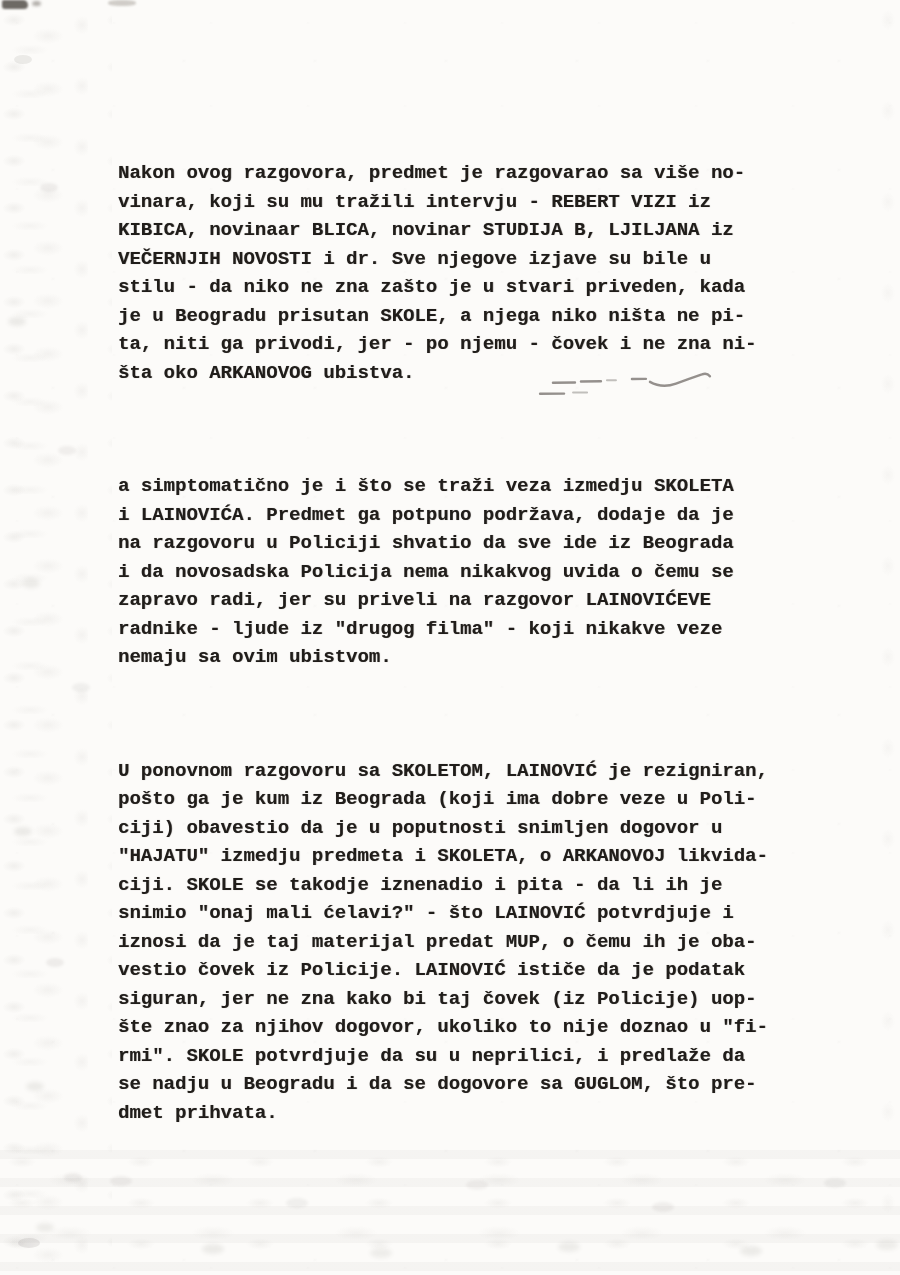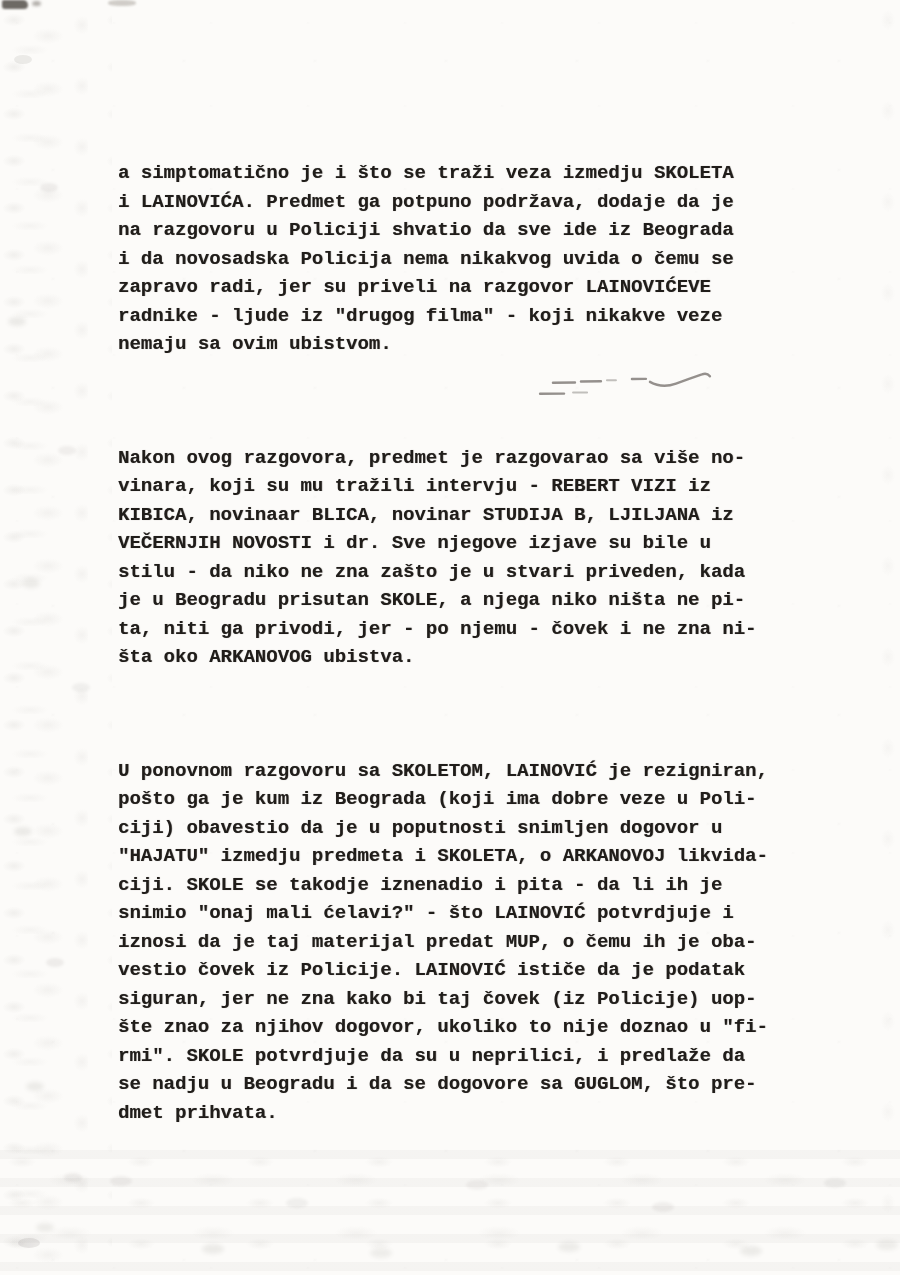--- a/index.html
+++ b/index.html
@@ -199,35 +199,35 @@
 
   <div class="noise-left"></div>
   <div class="noise-left-blobs"></div>
   <div class="noise-bottom"></div>
   <div class="noise-bottom-blobs"></div>
   <div class="noise-right"></div>
   <div class="smudge-top-left"></div>
   <div class="smudge-top-mid"></div>
 
   <div class="typed-text">
-    <p>a simptomatično je i što se traži veza izmedju SKOLETA
-i LAINOVIĆA. Predmet ga potpuno podržava, dodaje da je
-na razgovoru u Policiji shvatio da sve ide iz Beograda
-i da novosadska Policija nema nikakvog uvida o čemu se
-zapravo radi, jer su priveli na razgovor LAINOVIĆEVE
-radnike - ljude iz "drugog filma" - koji nikakve veze
-nemaju sa ovim ubistvom.</p>
     <p>Nakon ovog razgovora, predmet je razgovarao sa više no-
 vinara, koji su mu tražili intervju - REBERT VIZI iz
 KIBICA, novinaar BLICA, novinar STUDIJA B, LJILJANA iz
 VEČERNJIH NOVOSTI i dr. Sve njegove izjave su bile u
 stilu - da niko ne zna zašto je u stvari priveden, kada
 je u Beogradu prisutan SKOLE, a njega niko ništa ne pi-
 ta, niti ga privodi, jer - po njemu - čovek i ne zna ni-
 šta oko ARKANOVOG ubistva.</p>
+    <p>a simptomatično je i što se traži veza izmedju SKOLETA
+i LAINOVIĆA. Predmet ga potpuno podržava, dodaje da je
+na razgovoru u Policiji shvatio da sve ide iz Beograda
+i da novosadska Policija nema nikakvog uvida o čemu se
+zapravo radi, jer su priveli na razgovor LAINOVIĆEVE
+radnike - ljude iz "drugog filma" - koji nikakve veze
+nemaju sa ovim ubistvom.</p>
     <p>U ponovnom razgovoru sa SKOLETOM, LAINOVIĆ je rezigniran,
 pošto ga je kum iz Beograda (koji ima dobre veze u Poli-
 ciji) obavestio da je u poputnosti snimljen dogovor u
 "HAJATU" izmedju predmeta i SKOLETA, o ARKANOVOJ likvida-
 ciji. SKOLE se takodje iznenadio i pita - da li ih je
 snimio "onaj mali ćelavi?" - što LAINOVIĆ potvrdjuje i
 iznosi da je taj materijal predat MUP, o čemu ih je oba-
 vestio čovek iz Policije. LAINOVIĆ ističe da je podatak
 siguran, jer ne zna kako bi taj čovek (iz Policije) uop-
 šte znao za njihov dogovor, ukoliko to nije doznao u "fi-

